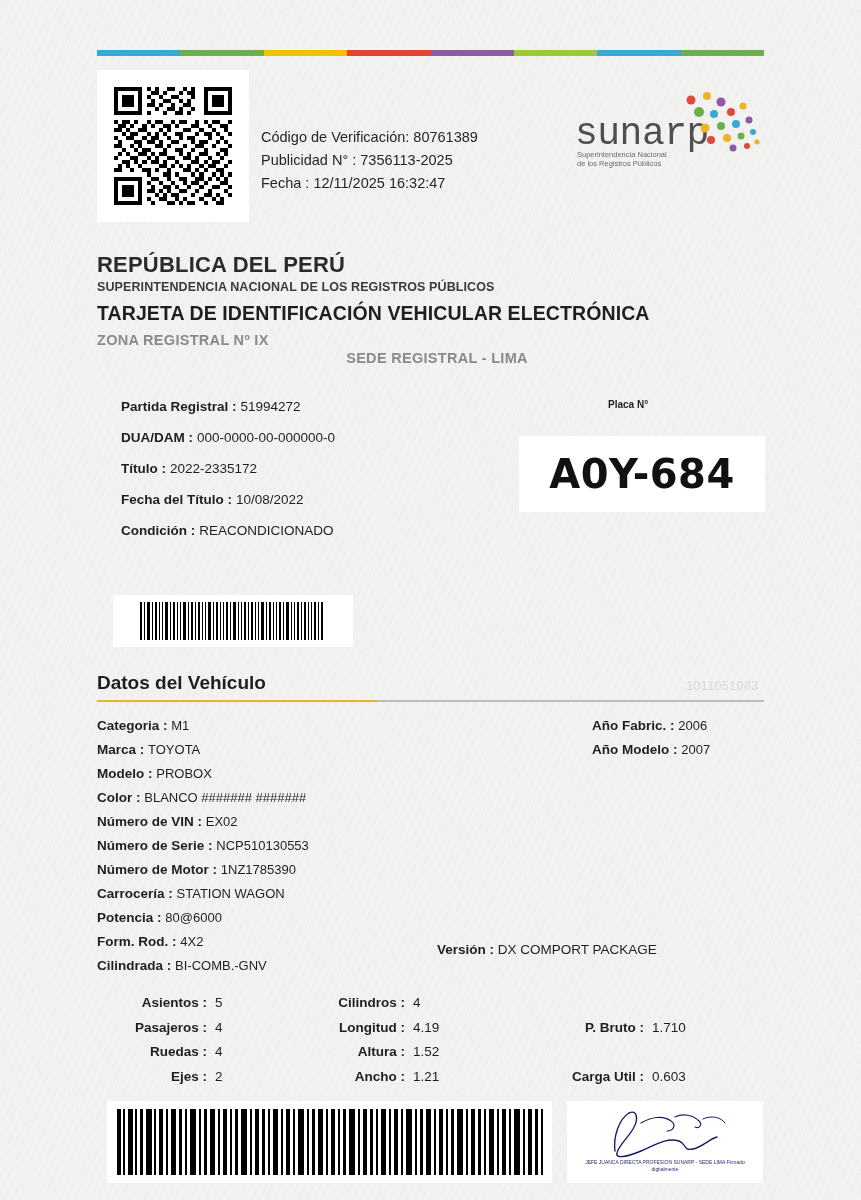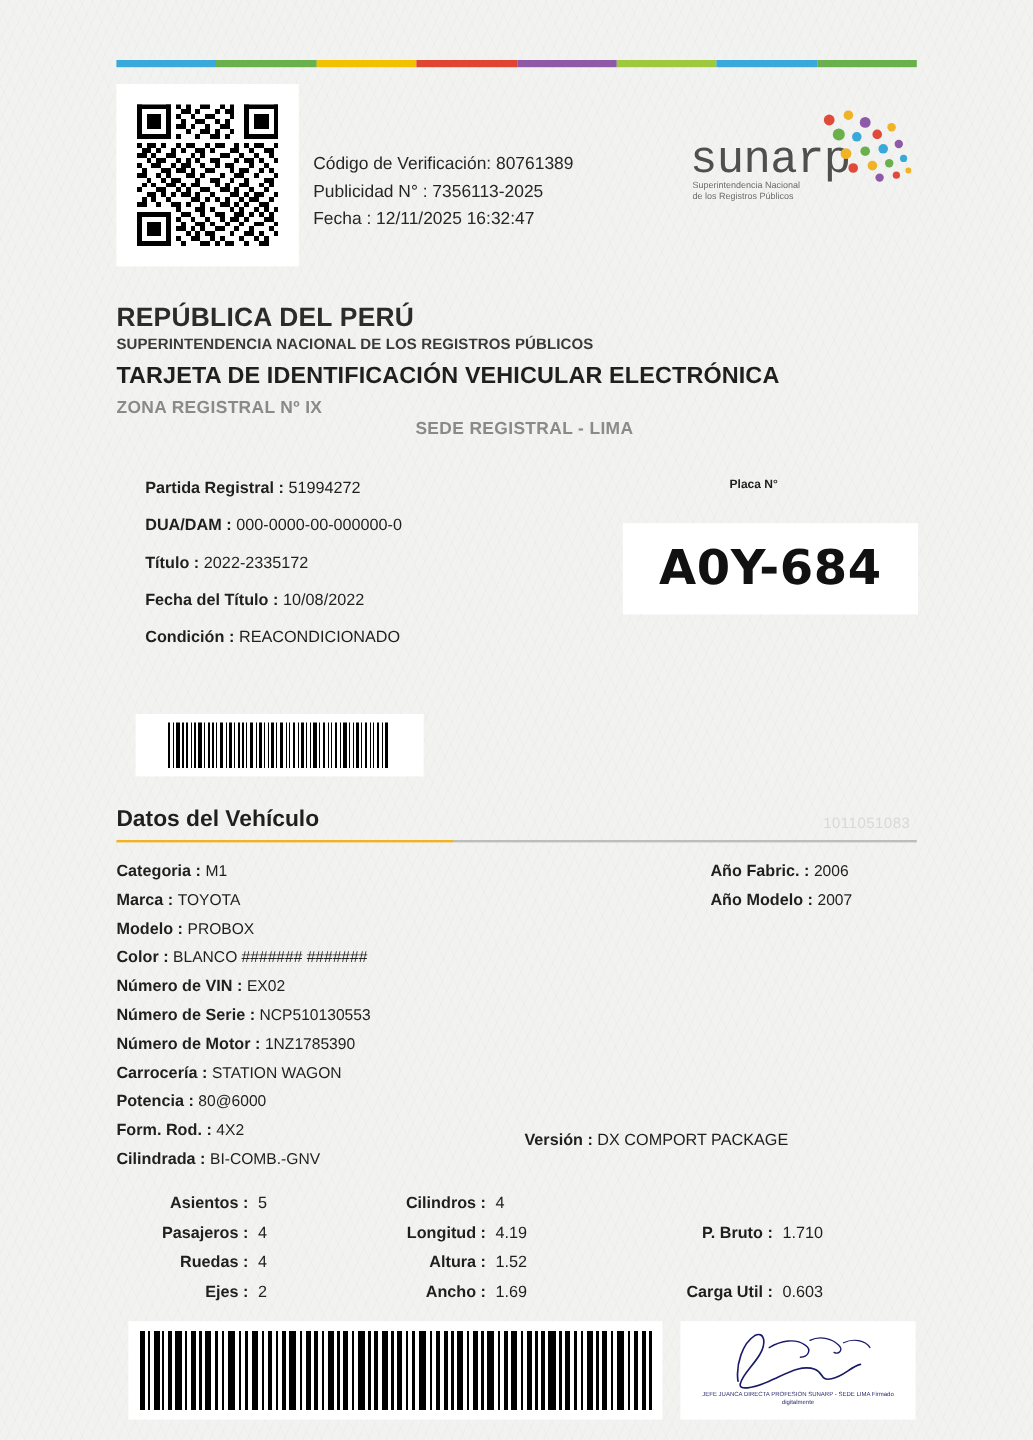--- a/index.html
+++ b/index.html
@@ -659,21 +659,21 @@
         <span class="val">1.52</span>
       </div>
     </div>
     <div class="g-row">
       <div class="g-cell c1">
         <span class="lbl">Ejes :</span>
         <span class="val">2</span>
       </div>
       <div class="g-cell c2">
         <span class="lbl">Ancho :</span>
-        <span class="val">1.69</span>
+        <span class="val">1.21</span>
       </div>
       <div class="g-cell c3">
         <span class="lbl">Carga Util :</span>
         <span class="val">0.603</span>
       </div>
     </div>
   </div>
 
   <div class="bc2-box">
     <svg width="430" height="66" viewBox="0 0 430 66" shape-rendering="crispEdges">

